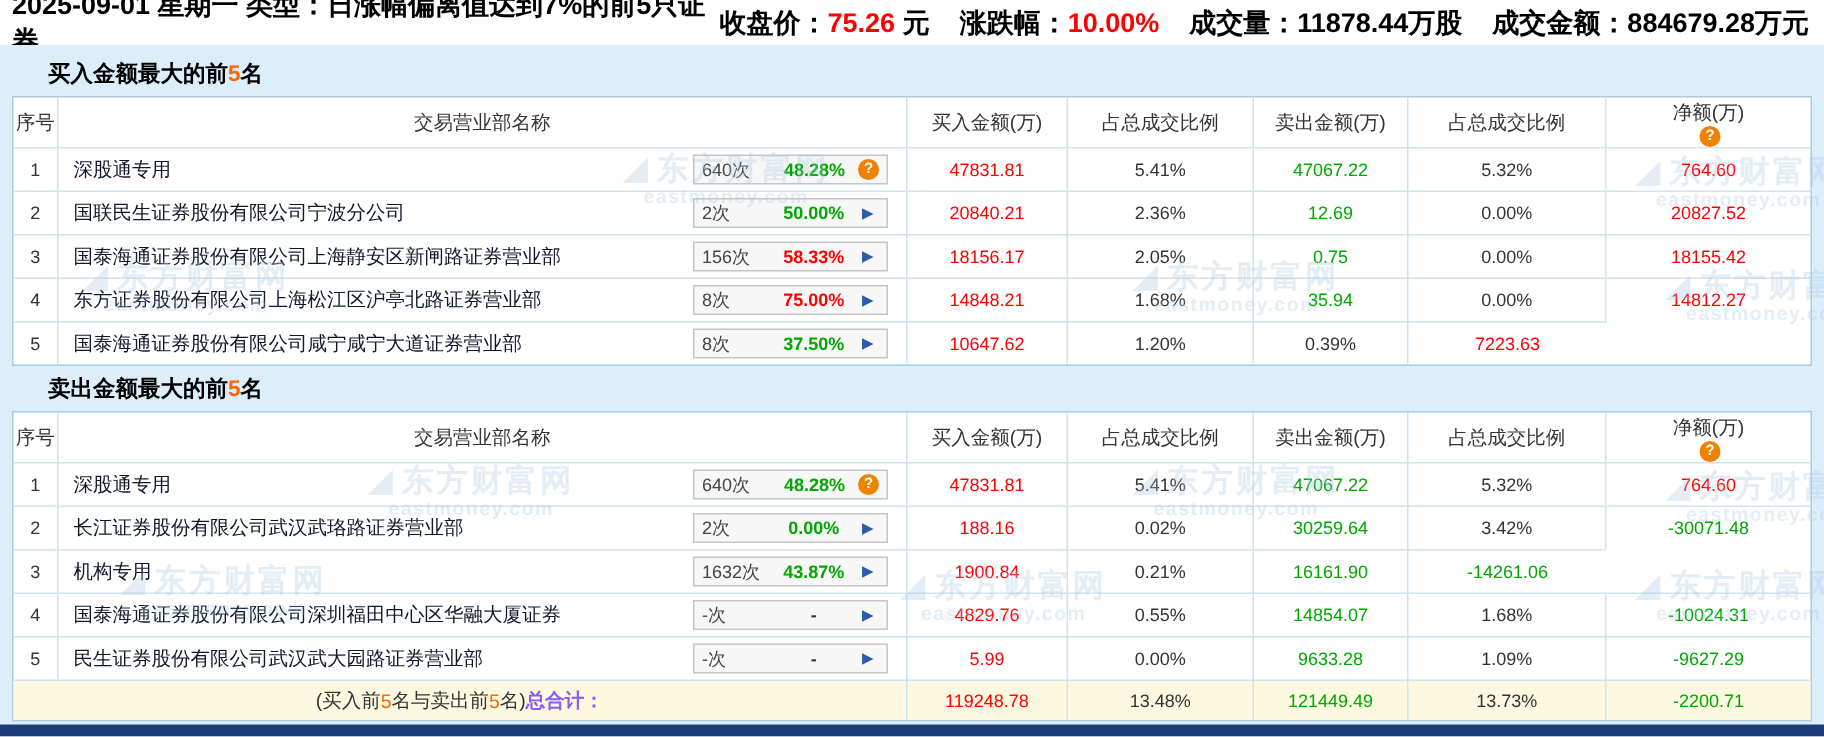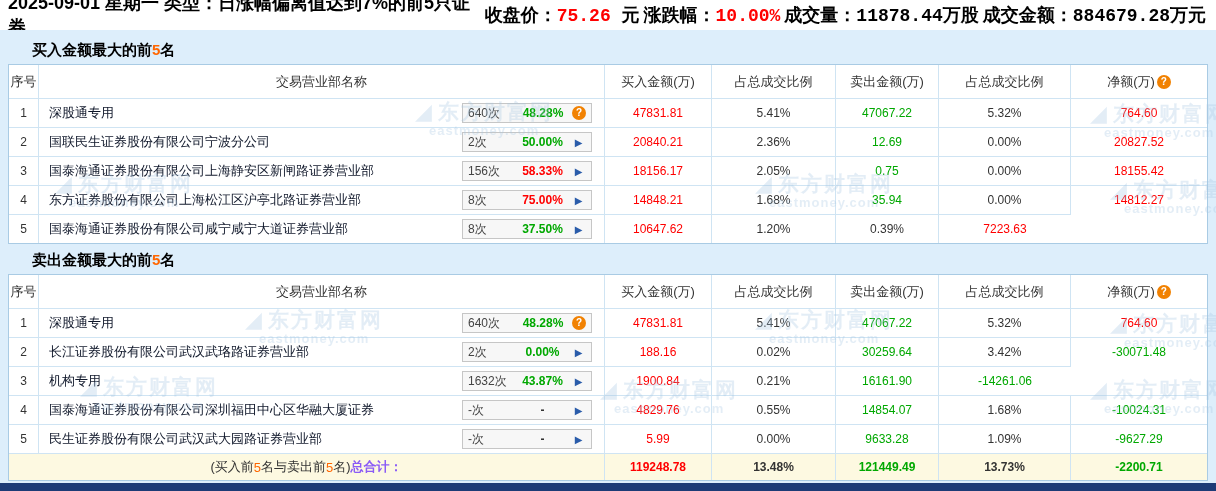--- a/index.html
+++ b/index.html
@@ -5,21 +5,21 @@
   * { box-sizing: border-box; margin: 0; padding: 0; }
   html,body { width:1216px; height:491px; }
   body {
     font-family: "Liberation Sans", "DejaVu Sans", sans-serif;
     background:#ffffff; position:relative; overflow:hidden; color:#222;
   }
   .topbar {
     height:30px; display:flex; align-items:center; justify-content:space-between;
     padding:0 10px 0 8px; background:#fff; font-size:18px; font-weight:bold; color:#000;
   }
-  .topbar .right { display:flex; gap:4px; white-space:nowrap;font-family:Liberation Mono, monospace; }
+  .topbar .right { display:flex; gap:20px; white-space:nowrap; }
   .red   { color:#ff0000; }
   .green { color:#00a800; }
   .dark  { color:#333333; }
   .main {
     position:absolute; top:30px; left:0; right:0; bottom:8px;
     background:#ddeefb; padding:6px 8px 0 8px;
   }
   .section-title {
     height:28px; line-height:28px; font-size:15px; font-weight:bold;
     color:#000; padding-left:24px;
@@ -27,21 +27,21 @@
   .orange-num { color:#ff6600; }
   .tbl { background:#fff; border:1px solid #a9cbe4; position:relative; z-index:2; }
   .thead, .trow, .tfoot {
     display:grid;
     grid-template-columns:30px 1fr 107px 124px 103px 132px 136px;
   }
   .c {
     border-right:1px solid #cfe4f3; display:flex; align-items:center;
     justify-content:center; font-size:12px; white-space:nowrap; overflow:hidden;
   }
-  .c:last-child { border-right:none; }
+  .c:last-child { border-right:none;flex-direction:column; }
   .thead .c { height:33px; font-size:13px; color:#333; }
   .trow .c { height:29px; border-top:1px solid #cfe4f3; }
   .c-name { justify-content:flex-start; padding-left:10px; position:relative; }
   .thead .c-name { justify-content:center; padding-left:0; }
   .bname { color:#0f172a; font-size:13px; }
   .badge {
     position:absolute; right:12px; top:50%; transform:translateY(-50%);
     width:130px; height:20px; background:#f7f7f7; border:1px solid #c6c6c6;
     display:flex; align-items:center; padding:0 5px; gap:2px;margin-left:32px;
   }
@@ -52,21 +52,21 @@
     width:14px; height:14px; border-radius:50%; background:#f18101; color:#fff;
     font-size:10px; font-weight:bold; line-height:14px;
   }
   .bicon.a { color:#2a5caa; font-size:10px; }
   .qicon {
     display:inline-flex; width:14px; height:14px; border-radius:50%;
     background:#f18101; color:#fff; font-size:10px; font-weight:bold;
     align-items:center; justify-content:center; margin-left:2px;
   }
   .tfoot { background:#fdf9e1; }
-  .tfoot .c { height:27px; border-top:1px solid #cfe4f3; font-weight:bold; font-size:12px; }
+  .tfoot .c { height:27px; border-top:1px solid #cfe4f3; font-weight:normal; font-size:12px; }
   .tfoot .flabel { grid-column:1 / 3; font-weight:normal; color:#333; font-size:13px; }
   .tfoot .flabel b { font-weight:bold; color:#8b5cf6; }
   .spacer { height:2px; }
   .bottombar {
     position:absolute; left:0; right:0; bottom:0; height:8px; background:#1d3b76; z-index:6;
   }
   .wm {
     position:absolute; z-index:4; pointer-events:none; opacity:0.30;
     color:#a6c6e2; text-align:left; line-height:1.1; white-space:nowrap;
   }

